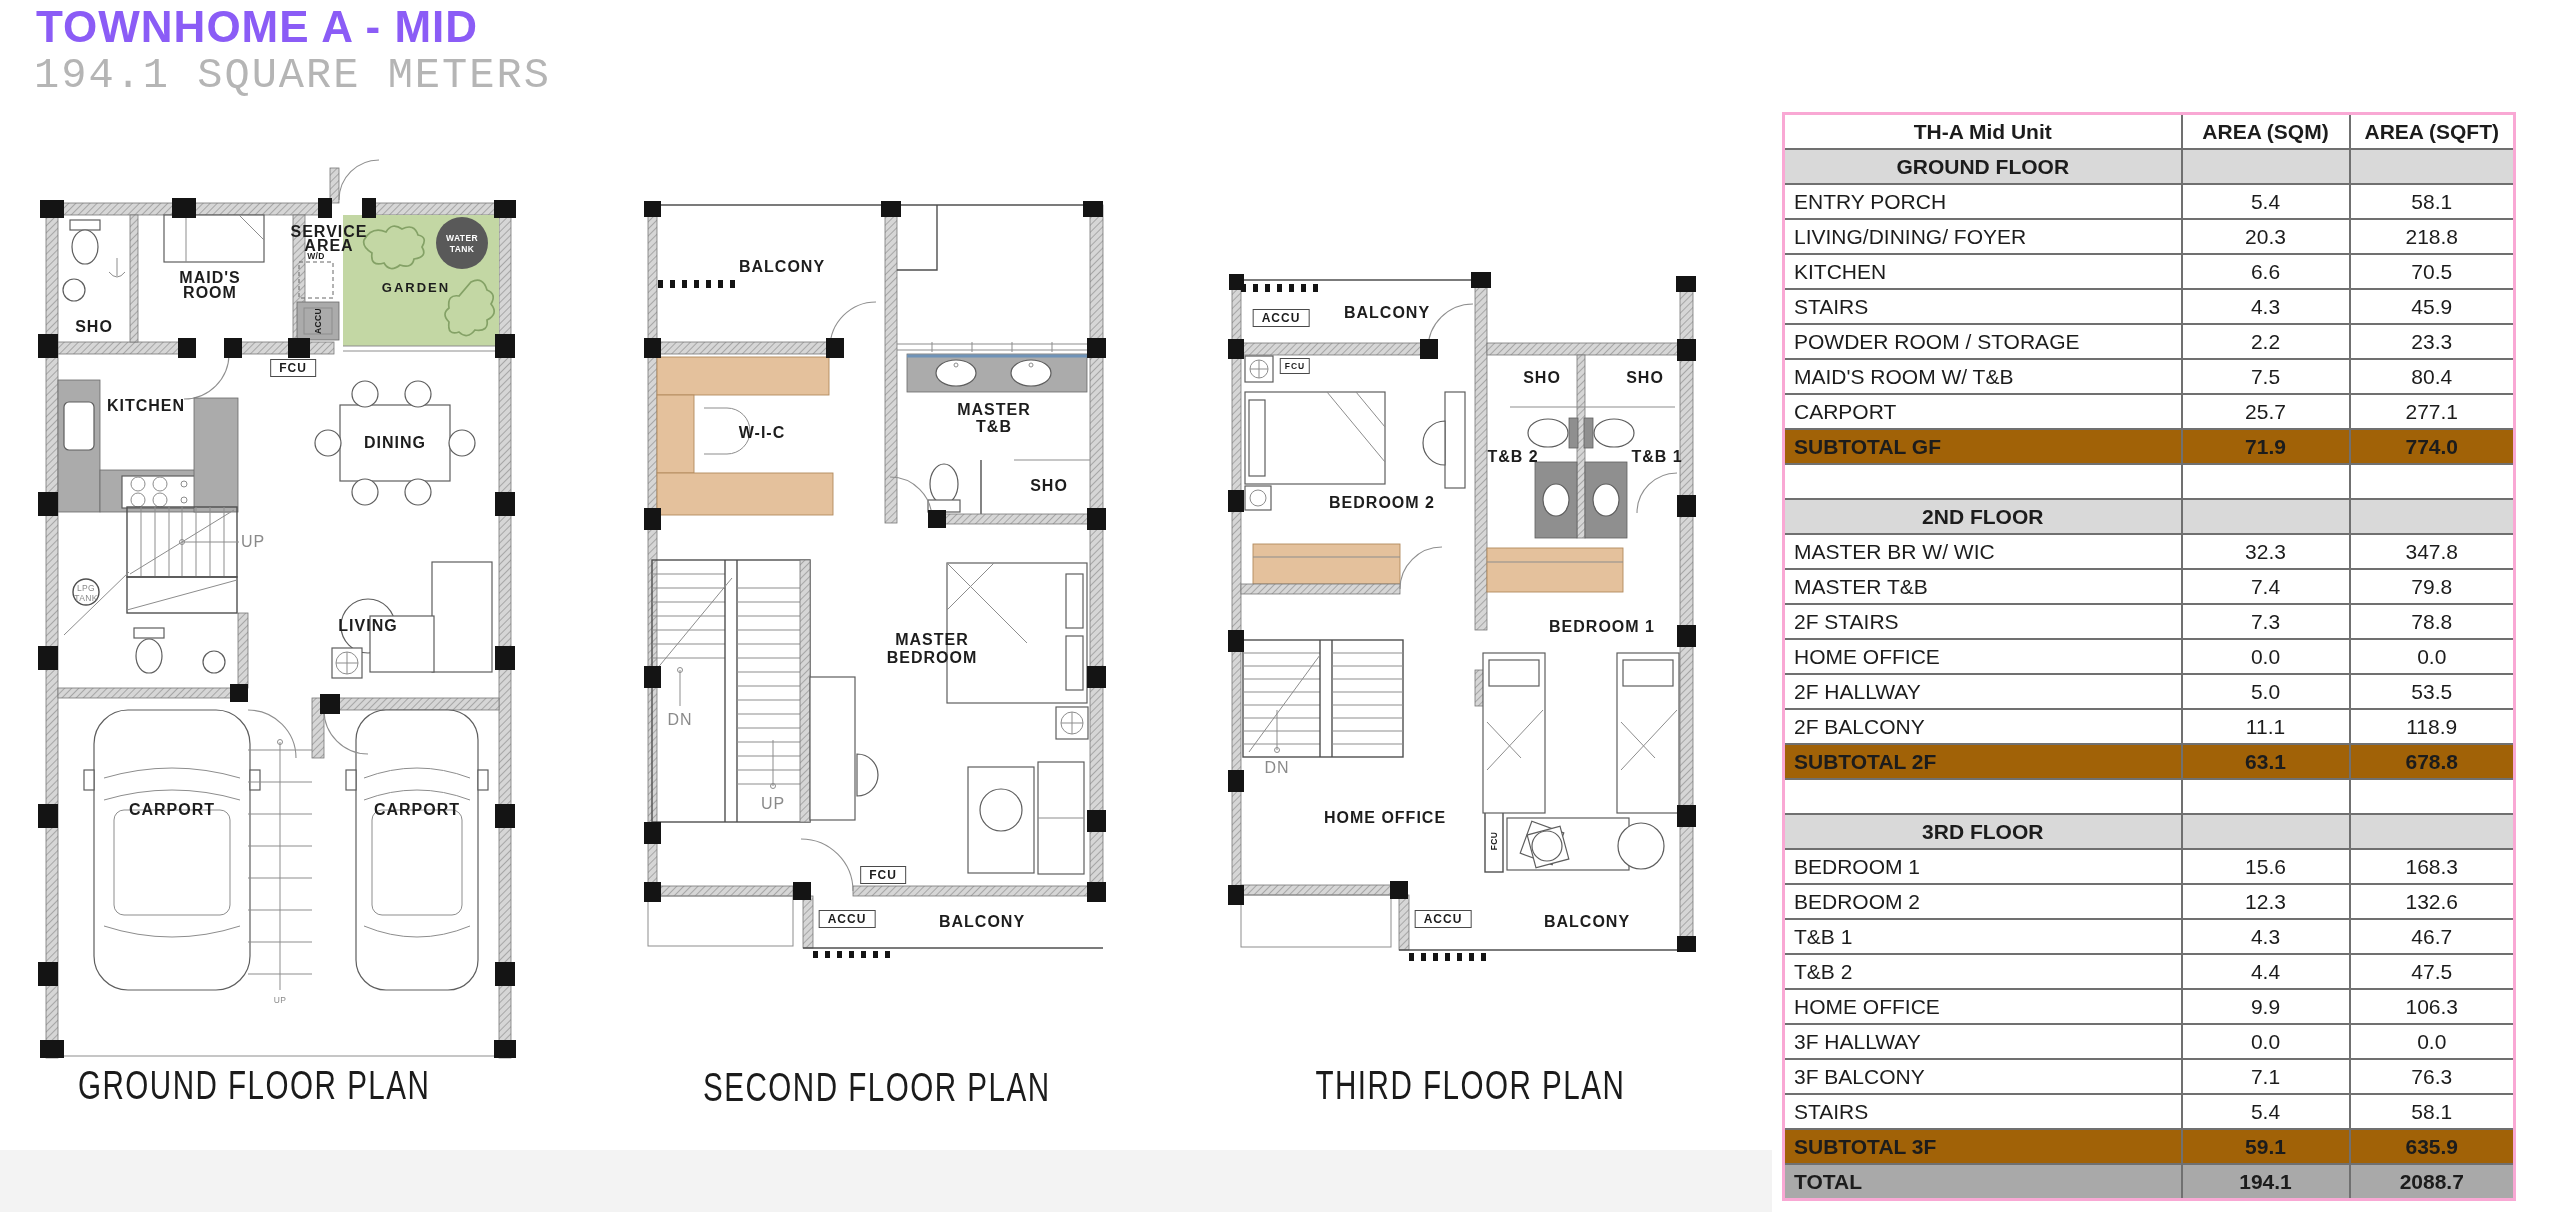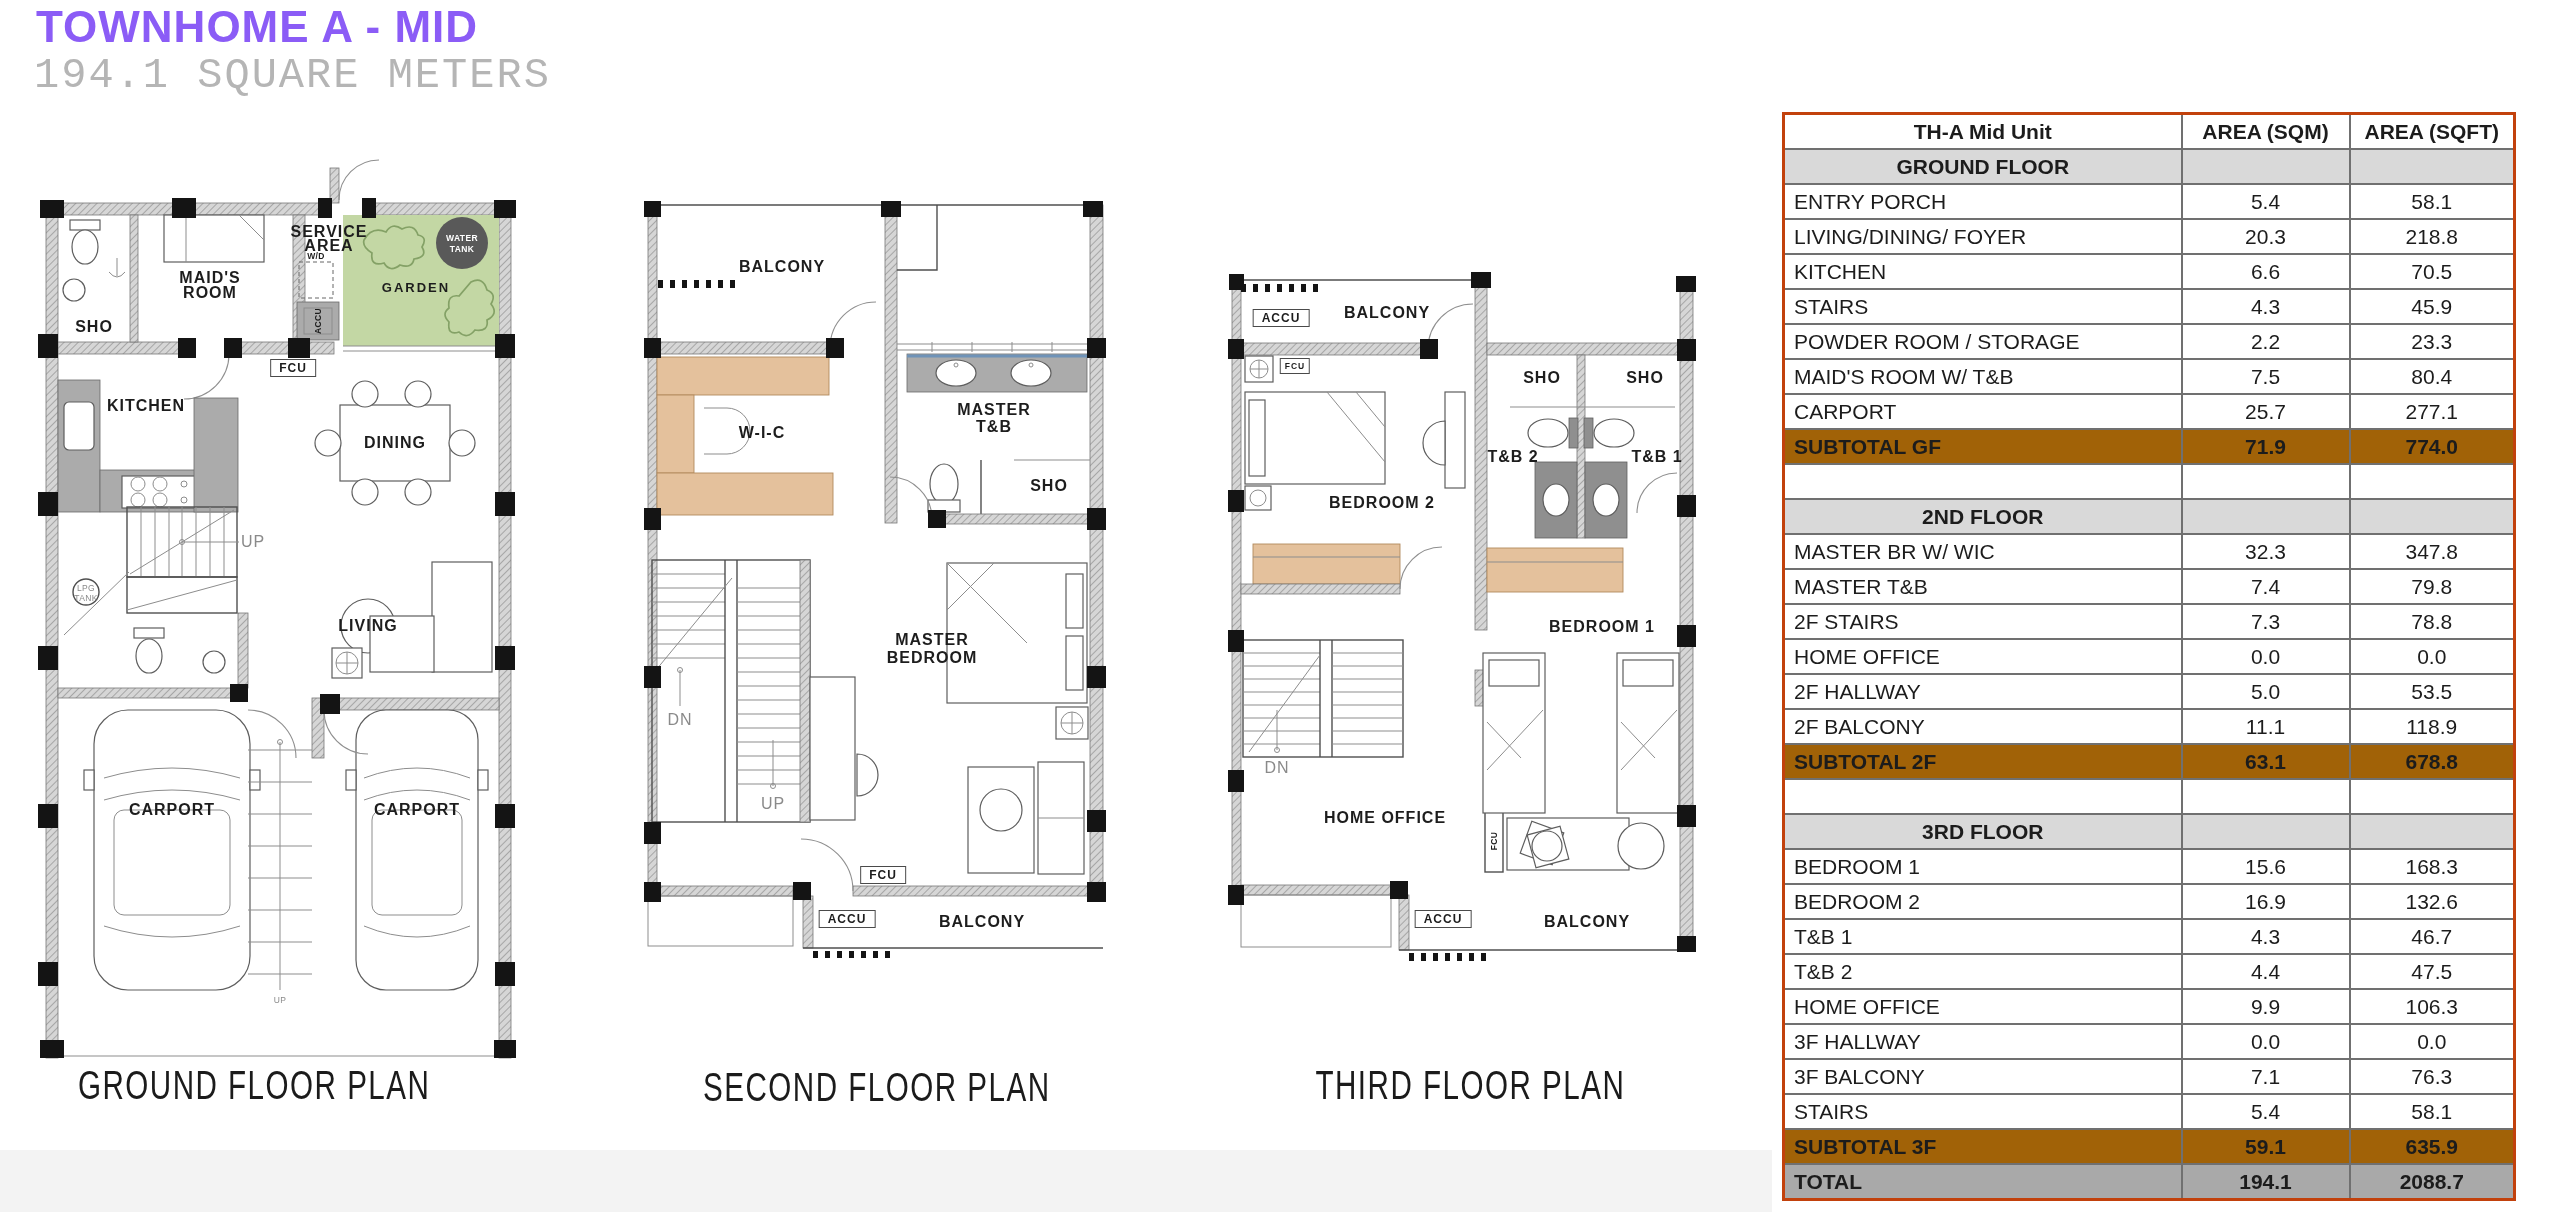--- a/index.html
+++ b/index.html
@@ -36,21 +36,21 @@
   .gray{fill:#ababab;stroke:#6a6a6a;stroke-width:.8}
   .dgray{fill:#8f8f8f;stroke:#5f5f5f;stroke-width:.8}
   .tan{fill:#e4c19c;stroke:#b28a5e;stroke-width:.9}
   .green{fill:#c3d7a4}
   .plant{fill:none;stroke:#84a166;stroke-width:1.7}
   .door{fill:none;stroke:#8f8f8f;stroke-width:1.1}
   .dash{fill:none;stroke:#666;stroke-width:1;stroke-dasharray:4 3}
 
   
   #area-table{position:absolute;left:1782px;top:112px;width:731px;border-collapse:collapse;
-              table-layout:fixed;background:#fff;border:3px solid #c2410c}
+              table-layout:fixed;background:#fff;border:3px solid #f9a8d4}
   #area-table th,#area-table td{border:2px solid #707070;font-size:21px;height:33px;
               padding:0;white-space:nowrap;overflow:hidden}
   #area-table th{font-weight:bold;text-align:center}
   #area-table td:first-child{text-align:left;padding-left:9px}
   #area-table td:nth-child(2),#area-table td:nth-child(3){text-align:center}
   tr.r-section td{background:#d9d9d9;font-weight:bold;text-align:center !important;padding-left:0 !important}
   tr.r-subtotal td{background:#a16207;font-weight:bold}
   tr.r-subtotal td:first-child{padding-left:3px}
   tr.r-total td{background:#a9a9a9;font-weight:bold}
   tr.r-total td:first-child{padding-left:3px}
@@ -682,21 +682,21 @@
         <td></td>
         <td></td>
       </tr>
       <tr class="r-item">
         <td>BEDROOM 1</td>
         <td>15.6</td>
         <td>168.3</td>
       </tr>
       <tr class="r-item">
         <td>BEDROOM 2</td>
-        <td>16.9</td>
+        <td>12.3</td>
         <td>132.6</td>
       </tr>
       <tr class="r-item">
         <td>T&amp;B 1</td>
         <td>4.3</td>
         <td>46.7</td>
       </tr>
       <tr class="r-item">
         <td>T&amp;B 2</td>
         <td>4.4</td>

